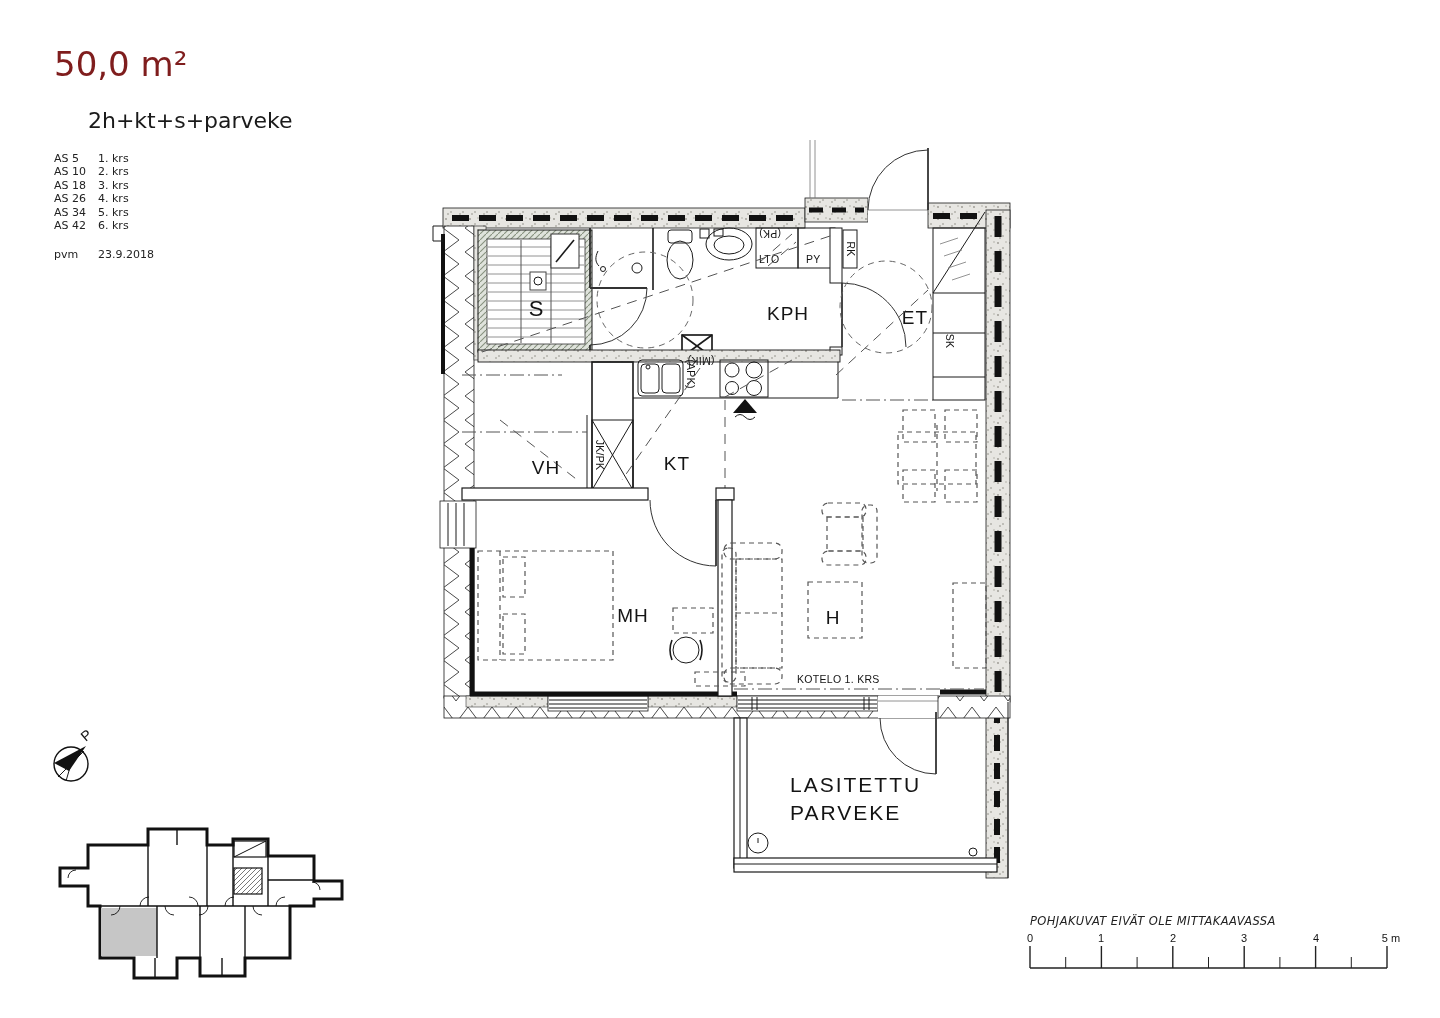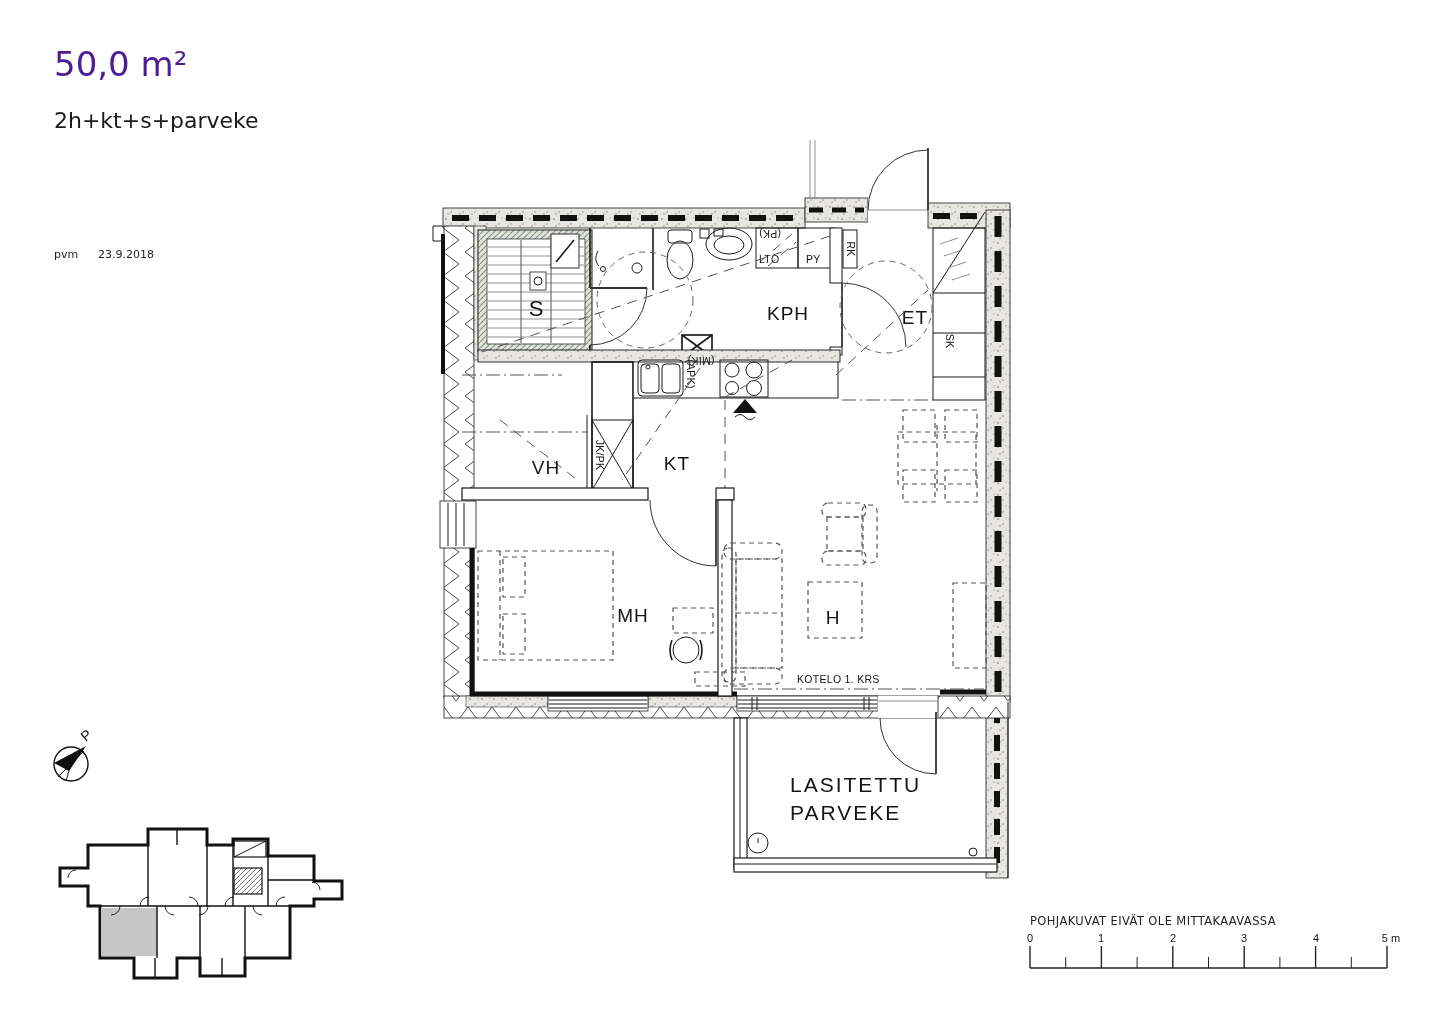--- a/index.html
+++ b/index.html
@@ -1,24 +1,24 @@
 <!DOCTYPE html>
 <html><head>
 <meta charset="utf-8">
 <style>
   html,body{margin:0;padding:0;background:#ffffff;}
   #page{position:relative;width:1440px;height:1018px;background:#fff;overflow:hidden;
         font-family:"DejaVu Sans","Liberation Sans",sans-serif;color:#1c1c1c;}
   #drawing{position:absolute;left:0;top:0;}
   .hdr{position:absolute;left:54px;}
-  #area-title{top:44px;font-size:34px;letter-spacing:0;color:#4c1d95;}
-  #layout-type{top:108px;font-size:22px;color:#1a1a1a;}
+  #area-title{top:44px;font-size:34px;letter-spacing:0;color:#7f1d1d;}
+  #layout-type{top:108px;font-size:22px;color:#1a1a1a;margin-left:34px;}
   #unit-list{top:152px;font-size:11px;line-height:13.4px;display:grid;grid-template-columns:44px auto;color:#222;}
   #date-row{top:248px;font-size:11px;display:grid;grid-template-columns:44px auto;color:#222;}
-  #scale-note{position:absolute;left:1030px;top:914px;font-size:11.5px;letter-spacing:.4px;color:#222;}
+  #scale-note{position:absolute;left:1030px;top:914px;font-size:11.5px;letter-spacing:.4px;color:#222;font-style:italic;}
   svg text{font-family:"Liberation Sans",sans-serif;fill:#141414;}
   .rl{font-size:19px;letter-spacing:1px;}
   .rlS{font-size:22px;}
   .rb{font-size:21px;letter-spacing:2px;}
   .rs{font-size:10.5px;letter-spacing:.3px;}
   .tick-num{font-size:11px;}
   .thin{stroke:#1a1a1a;stroke-width:1;fill:none;}
   .med{stroke:#1a1a1a;stroke-width:1.6;fill:none;}
   .thick{stroke:#111;stroke-width:5;fill:none;}
   .furn{stroke:#555;stroke-width:1.2;fill:none;stroke-dasharray:5 4;}
@@ -448,19 +448,33 @@
       <text class="tick-num" x="1173" y="942" text-anchor="middle">2</text>
       <text class="tick-num" x="1244" y="942" text-anchor="middle">3</text>
       <text class="tick-num" x="1316" y="942" text-anchor="middle">4</text>
       <text class="tick-num" x="1391" y="942" text-anchor="middle">5 m</text>
     </g>
   </g>
 </svg>
 
 <div class="hdr" id="area-title">50,0 m²</div>
 <div class="hdr" id="layout-type">2h+kt+s+parveke</div>
+<div class="hdr" id="unit-list">
+  <span>AS 5</span>
+      <span>1. krs</span>
+  <span>AS 10</span>
+      <span>2. krs</span>
+  <span>AS 18</span>
+      <span>3. krs</span>
+  <span>AS 26</span>
+      <span>4. krs</span>
+  <span>AS 34</span>
+      <span>5. krs</span>
+  <span>AS 42</span>
+      <span>6. krs</span>
+</div>
 <div class="hdr" id="date-row">
   <span>pvm</span>
       <span>23.9.2018</span>
 </div>
 <div id="scale-note">POHJAKUVAT EIVÄT OLE MITTAKAAVASSA</div>
 
 </div>
 
 </body></html>

